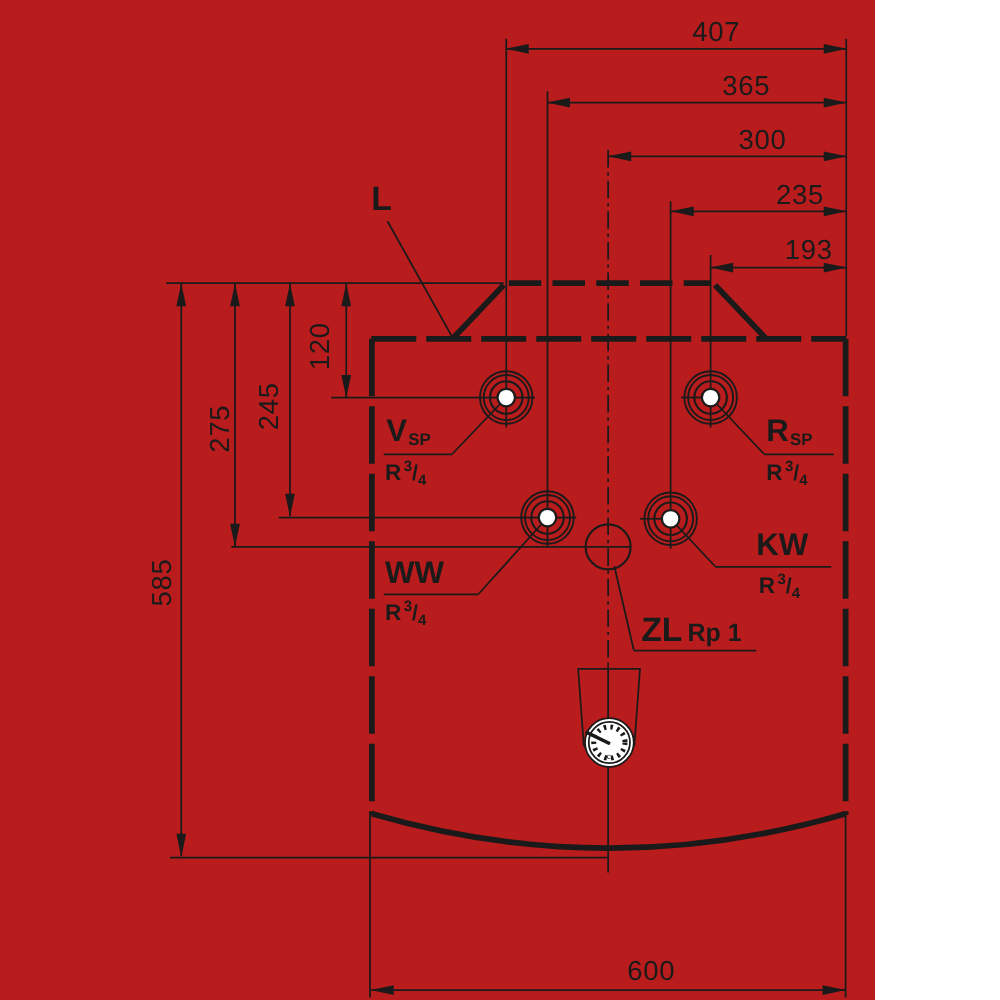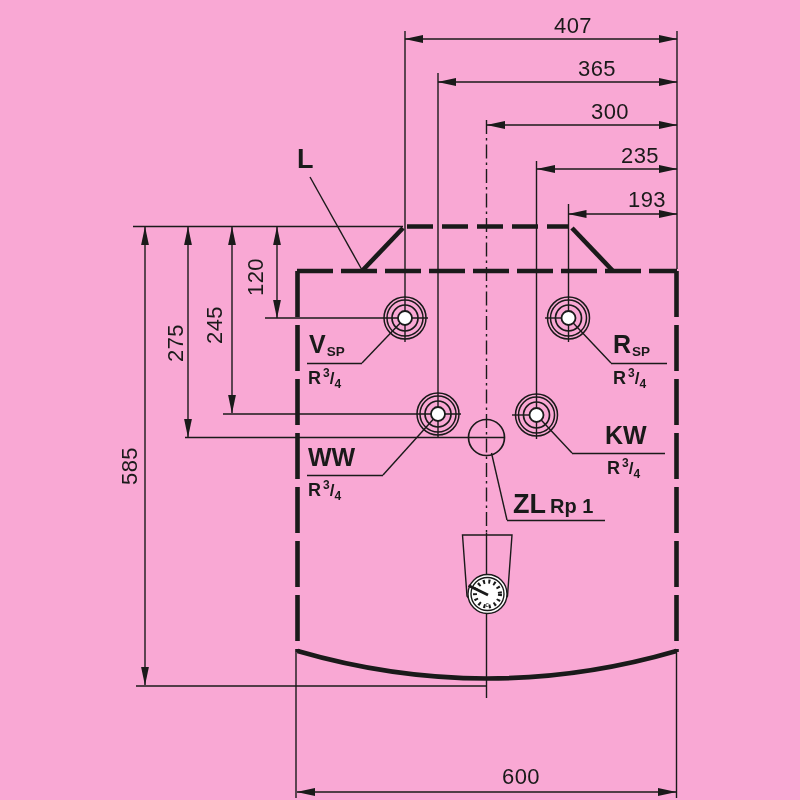--- a/index.html
+++ b/index.html
@@ -1,16 +1,16 @@
 <!DOCTYPE html>
 <html><head>
 <meta charset="utf-8">
 <style>
   html,body{margin:0;padding:0;background:#ffffff;}
-  .stage{position:relative;width:800px;height:800px;background:#f9a8d4;overflow:hidden;}
+  .stage{position:relative;width:700px;height:800px;background:#b91c1c;overflow:hidden;}
   svg text{font-family:"Liberation Sans","DejaVu Sans",sans-serif;fill:#1a1a1a;}
   .dim{font-size:22px;letter-spacing:0.5px;}
   .port-name{font-size:25px;font-weight:bold;}
   .port-sub{font-size:13.5px;font-weight:bold;}
   .zl-size{font-size:20px;font-weight:bold;}
   .l-label{font-size:27px;font-weight:bold;}
   .thread{font-size:18px;font-weight:bold;}
   .th-sup{font-size:12px;}
   .th-slash{font-size:17px;}
   .th-sub{font-size:12px;}

